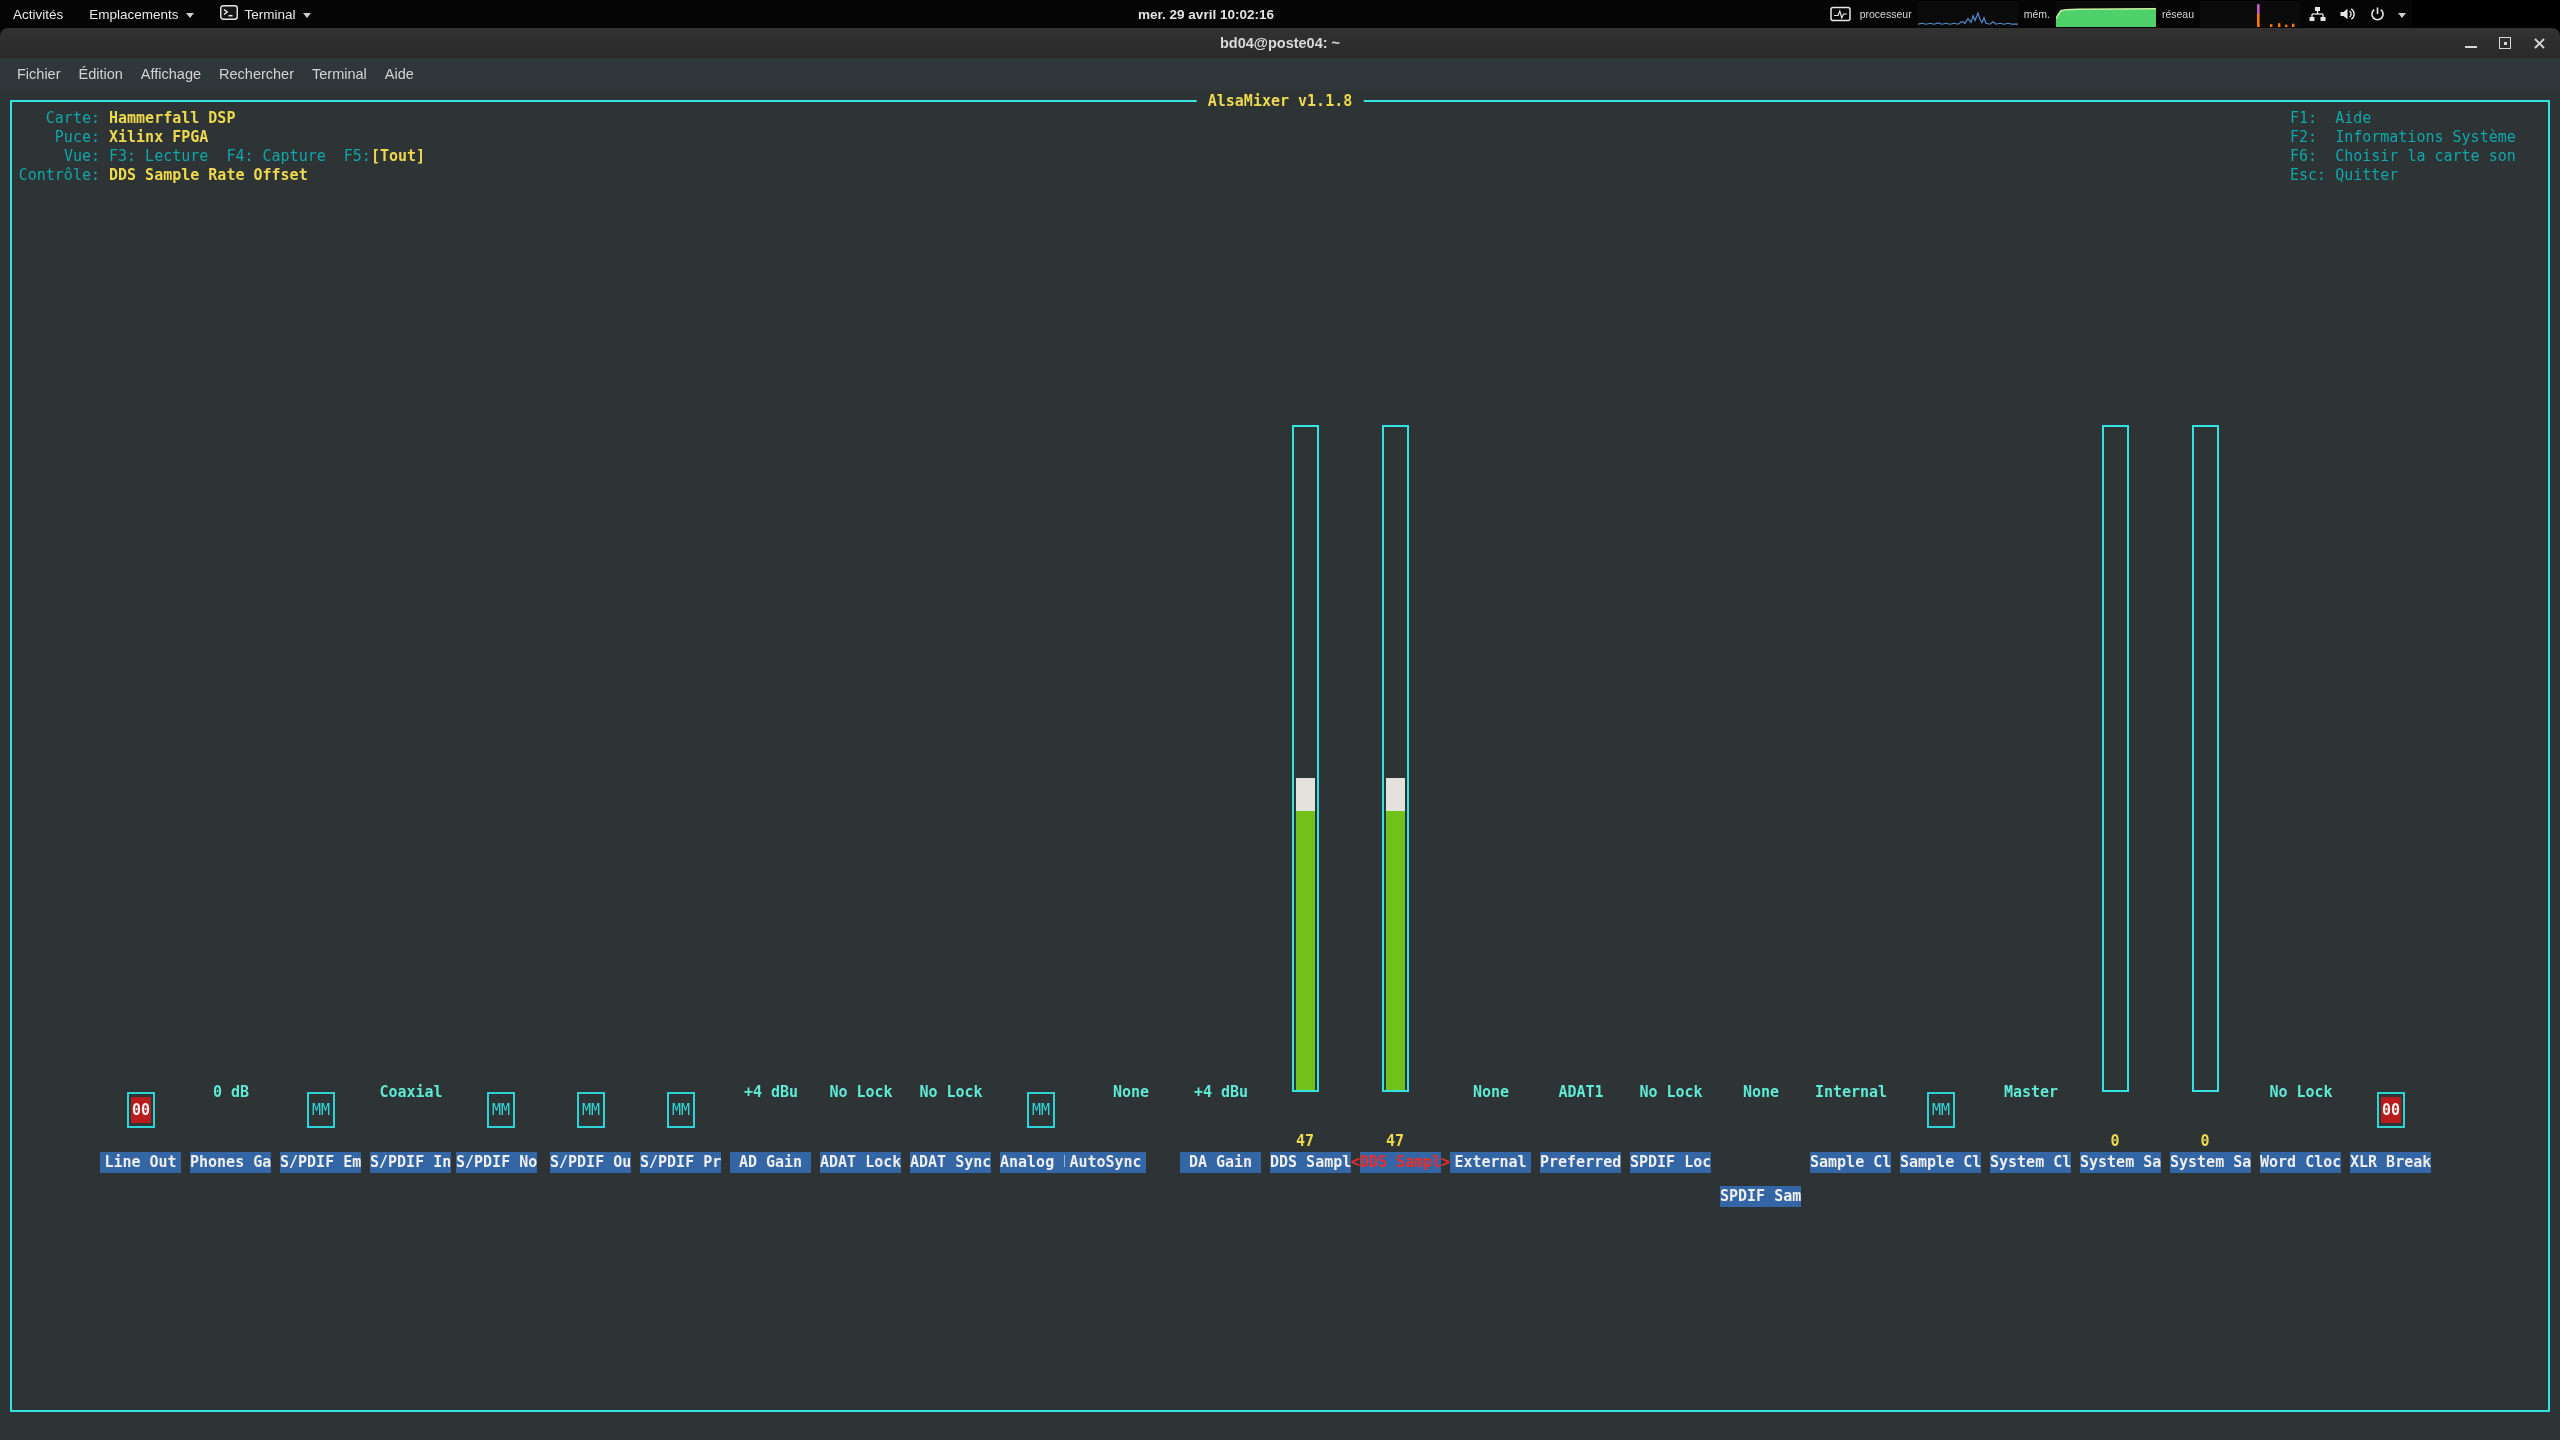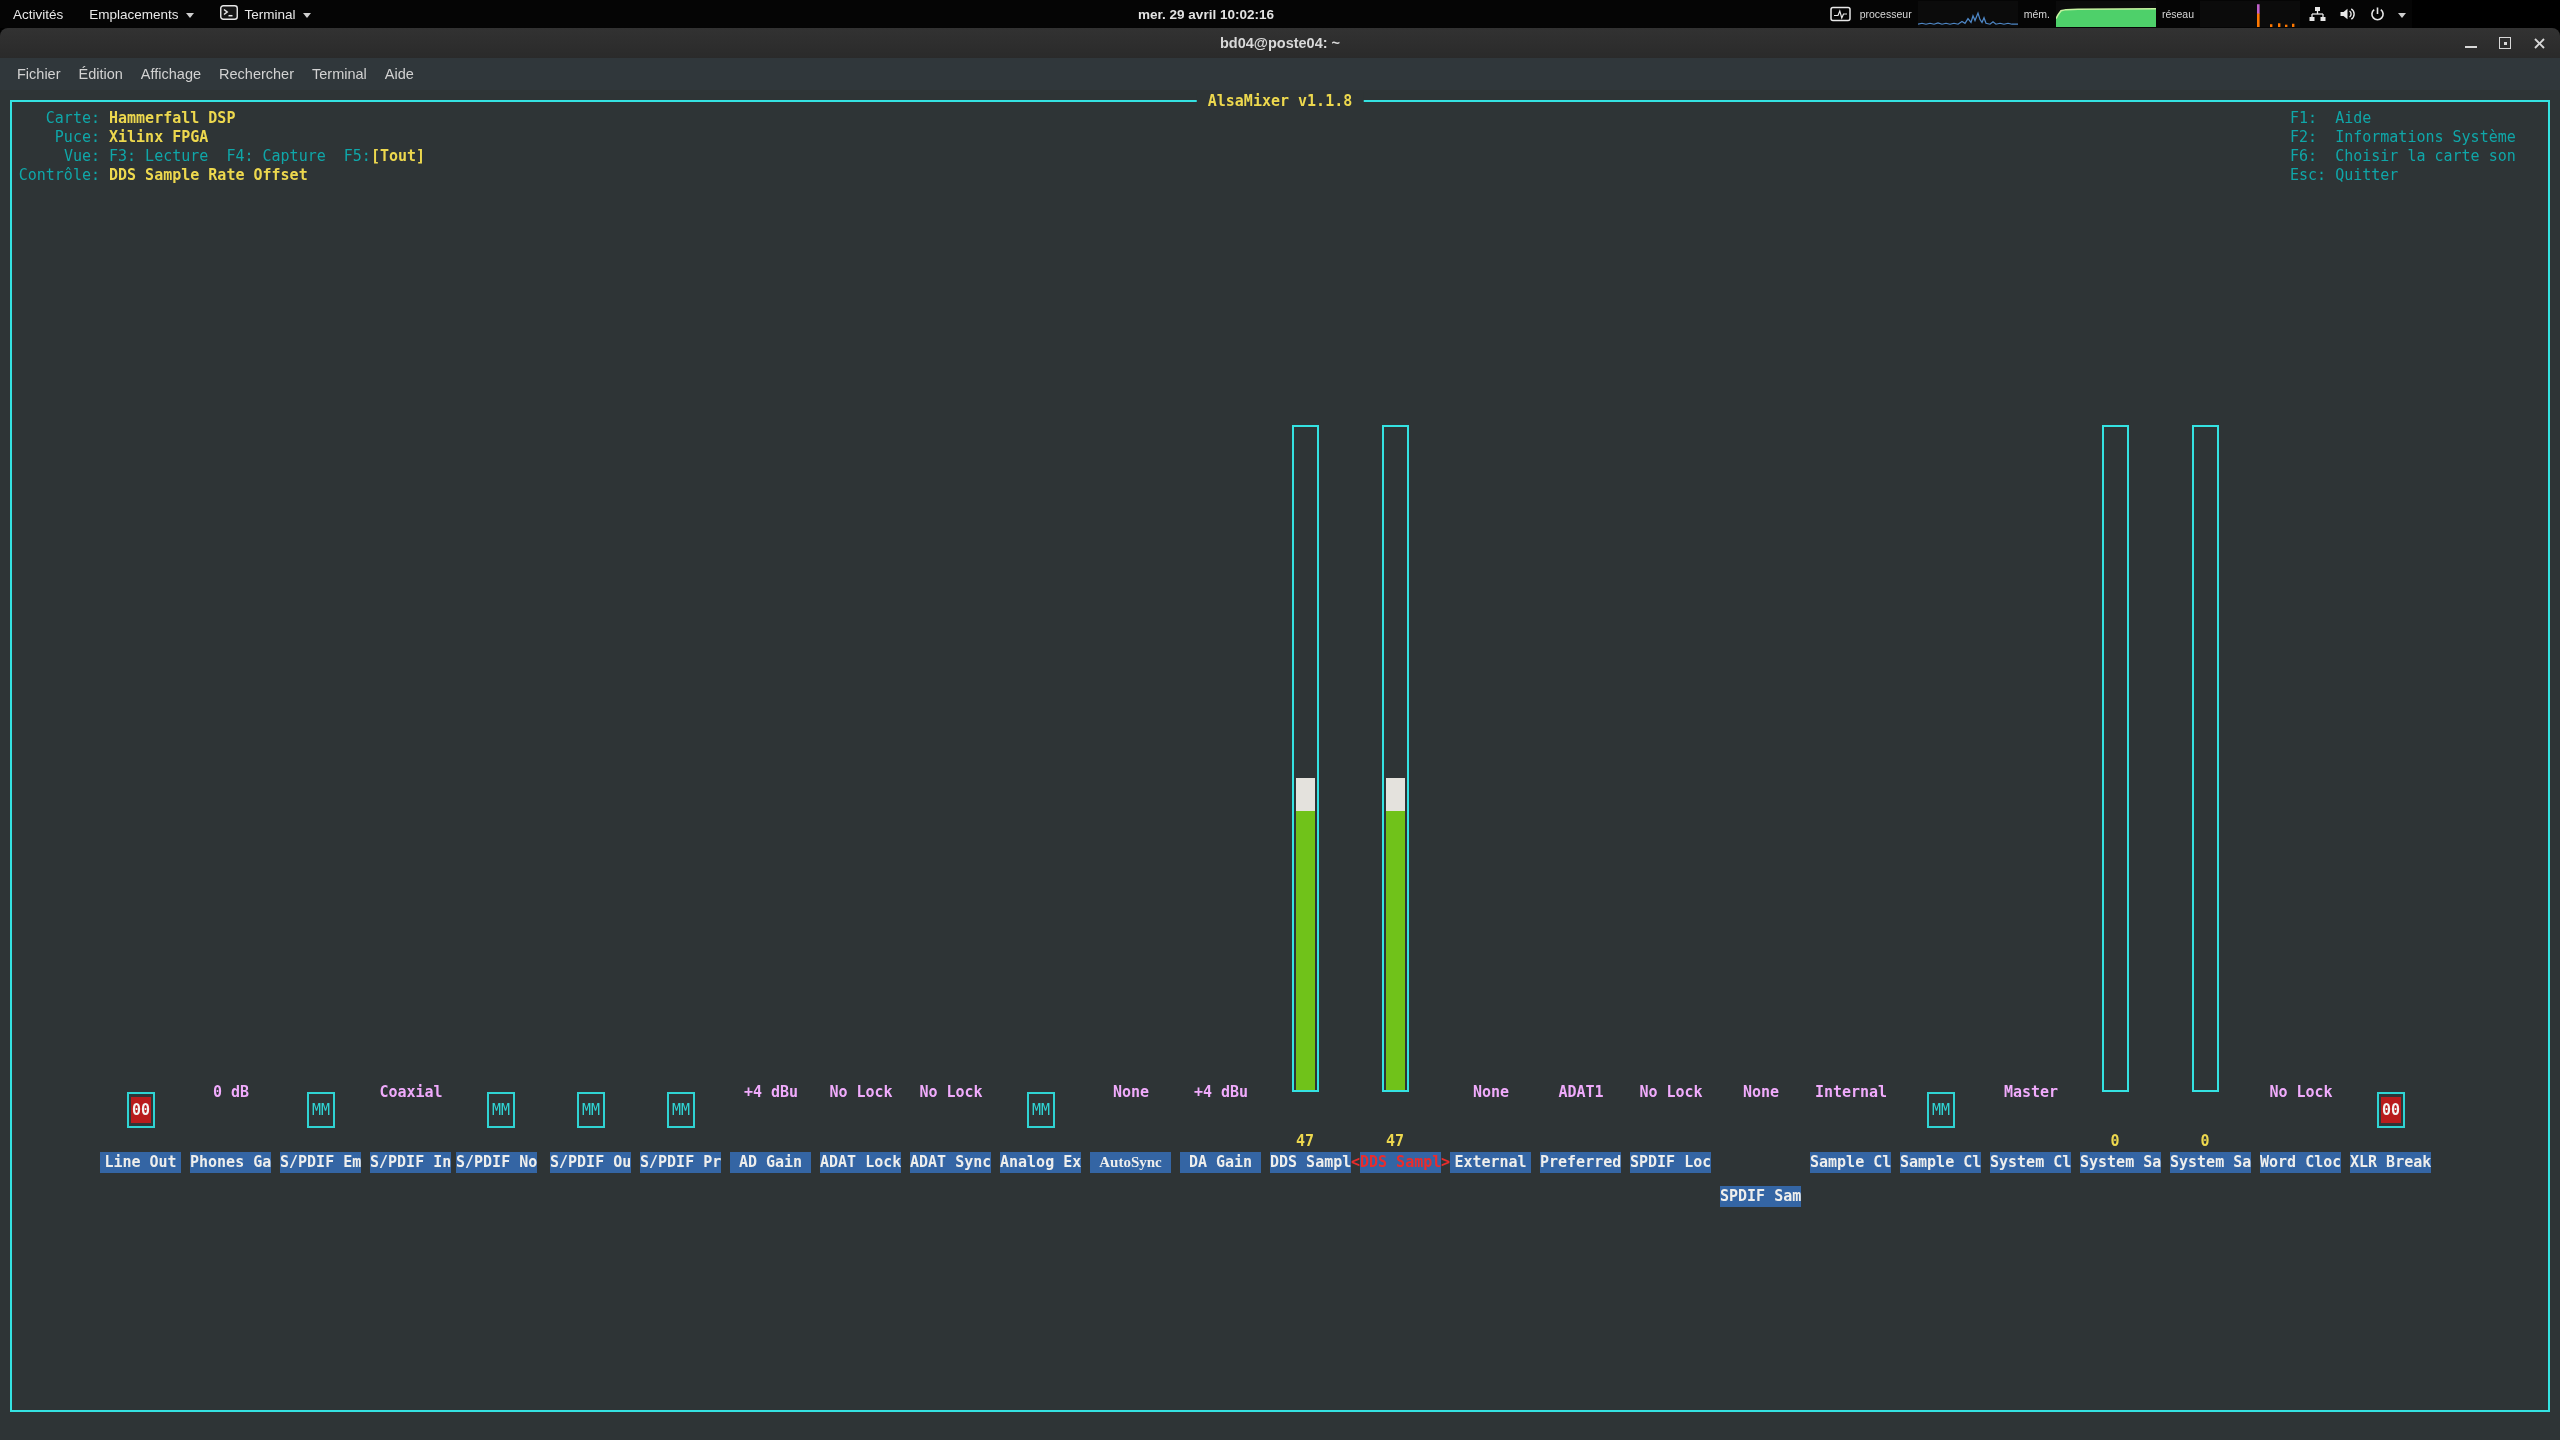--- a/index.html
+++ b/index.html
@@ -42,21 +42,21 @@
   .hdr-label{display:inline-block;width:90px;text-align:right;color:#0fa7a9;font-weight:normal;}
   .hdr-value{margin-left:9px;color:#edd84e;}
   .hdr-dim{color:#0fa7a9;font-weight:normal;}
   .help-line{position:absolute;left:2290px;height:19px;line-height:19px;color:#0fa7a9;font-weight:normal;white-space:pre;}
 
   .vbar{position:absolute;top:335px;width:27px;height:667px;border:2px solid #34e2e2;box-sizing:border-box;}
   .vbar .fill{position:absolute;left:2px;width:19px;}
   .vbar .green{background:#70c21a;}
   .vbar .white{background:#e4e2dd;}
   .vol-num{position:absolute;top:1042px;width:40px;height:19px;line-height:19px;text-align:center;color:#edd84e;}
-  .ctl-value{position:absolute;top:993px;width:120px;height:19px;line-height:19px;text-align:center;color:#f0abfc;white-space:pre;}
+  .ctl-value{position:absolute;top:993px;width:120px;height:19px;line-height:19px;text-align:center;color:#5eead4;white-space:pre;}
   .mute-box{position:absolute;top:1002px;width:28px;height:36px;border:2px solid #2fd3d3;box-sizing:border-box;
     display:flex;align-items:center;justify-content:center;}
   .mute-box .mm{color:#2fd3d3;font-weight:normal;}
   .mute-box .oo{display:flex;align-items:center;justify-content:center;width:20px;height:26px;background:#b91c1c;color:#f4f4f2;}
   .ctl-label{position:absolute;top:1062px;width:81px;height:21px;line-height:21px;text-align:center;
     background:#3465a4;color:#eeeeec;white-space:pre;}
   .ctl-label.selected{color:#ea2c2c;}
   .bracket{position:absolute;top:1062px;width:9px;height:21px;line-height:21px;text-align:center;color:#ea2c2c;}
 </style>
 </head>
@@ -223,21 +223,21 @@
       <div class="ctl-label" style="left: 730px;">AD Gain</div>
       <div class="ctl-value" style="left: 801px;">No Lock</div>
       <div class="ctl-label" style="left: 820px;">ADAT Lock</div>
       <div class="ctl-value" style="left: 891px;">No Lock</div>
       <div class="ctl-label" style="left: 910px;">ADAT Sync</div>
       <div class="mute-box" style="left: 1027px;">
         <span class="mm">MM</span>
       </div>
       <div class="ctl-label" style="left: 1000px;">Analog Ex</div>
       <div class="ctl-value" style="left: 1071px;">None</div>
-      <div class="ctl-label" style="left: 1090px; font-family: Liberation Serif, serif;">AutoSync</div>
+      <div class="ctl-label" style="left: 1065px;">AutoSync</div>
       <div class="ctl-value" style="left: 1161px;">+4 dBu</div>
       <div class="ctl-label" style="left: 1180px;">DA Gain</div>
       <div class="vbar" style="left: 1292px;">
         <div class="fill green" style="bottom: 0px; height: 279px;"></div>
         <div class="fill white" style="bottom: 279px; height: 33px;"></div>
       </div>
       <div class="vol-num" style="left: 1285px;">47</div>
       <div class="ctl-label" style="left: 1270px;">DDS Sampl</div>
       <div class="vbar" style="left: 1382px;">
         <div class="fill green" style="bottom: 0px; height: 279px;"></div>

